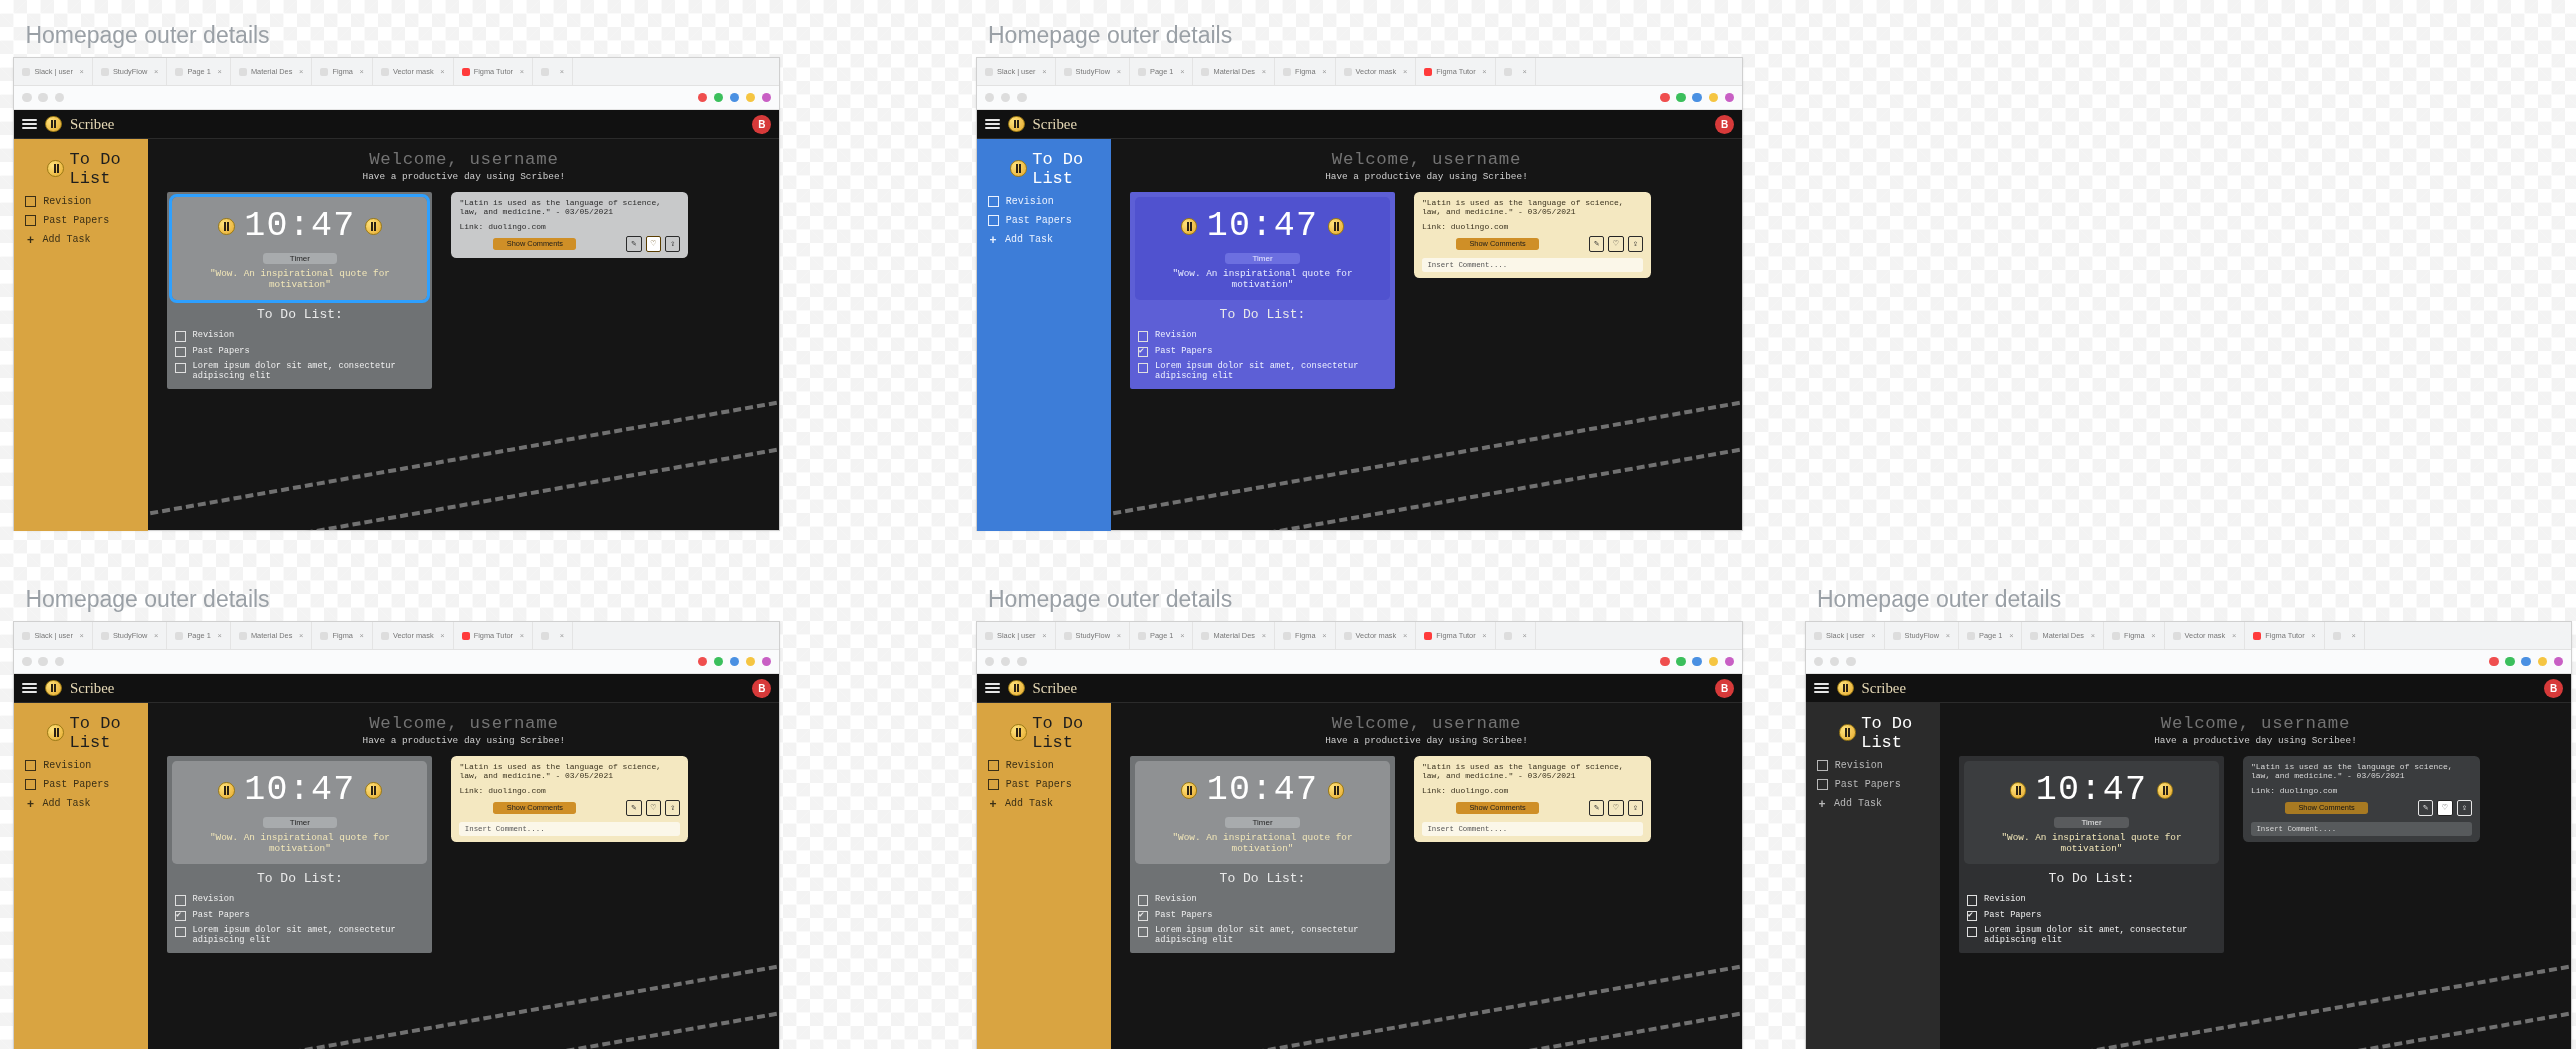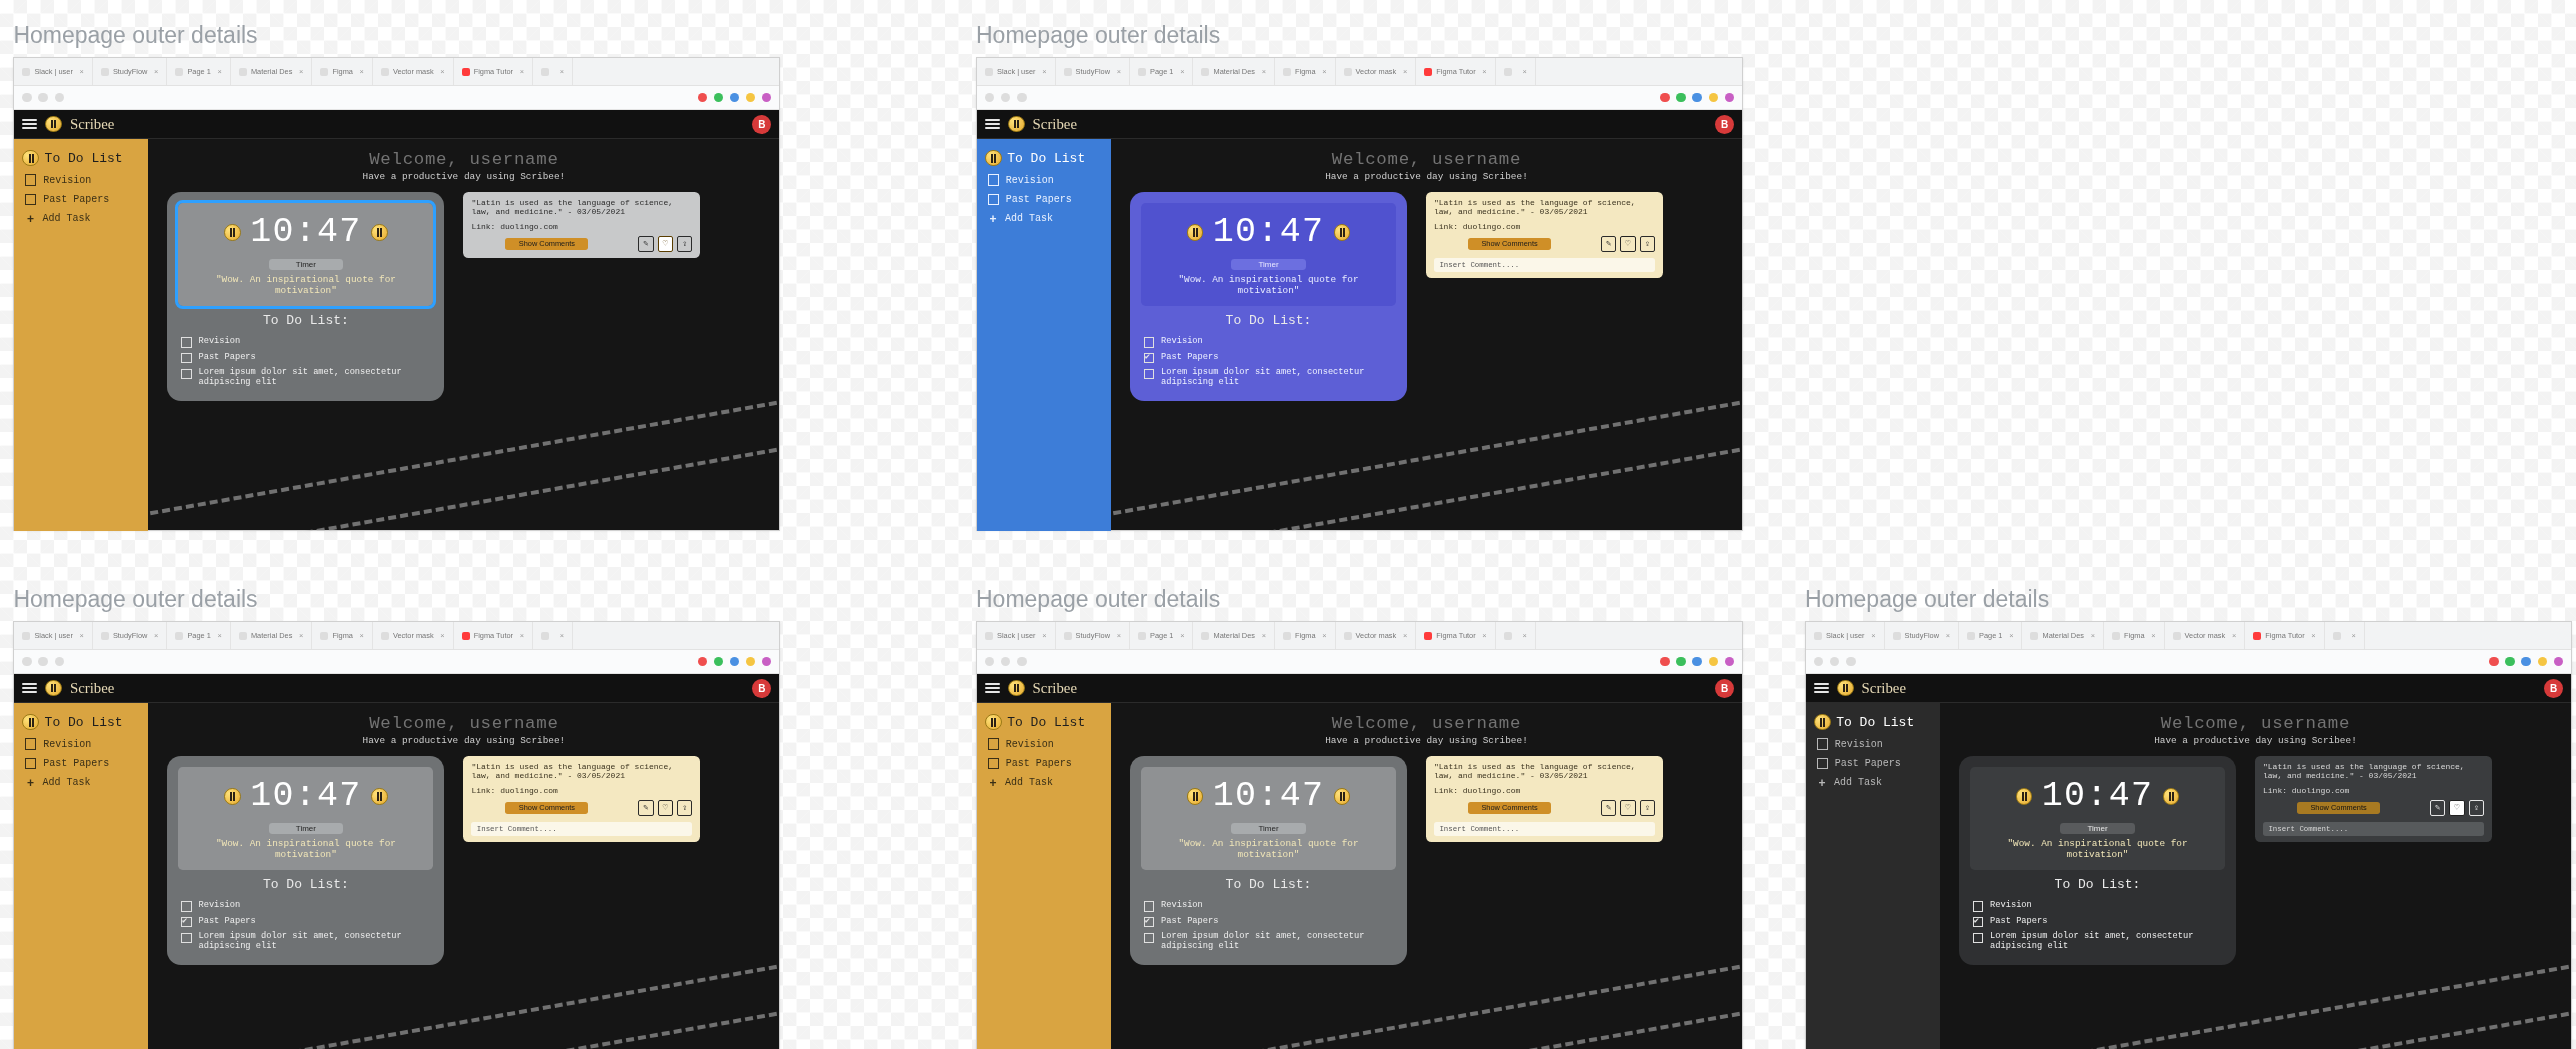--- a/index.html
+++ b/index.html
@@ -8,21 +8,21 @@
     background-image:
       linear-gradient(45deg,#eaeaea 25%,transparent 25%),
       linear-gradient(-45deg,#eaeaea 25%,transparent 25%),
       linear-gradient(45deg,transparent 75%,#eaeaea 75%),
       linear-gradient(-45deg,transparent 75%,#eaeaea 75%);
     background-size:27px 27px;
     background-position:0 0,0 13.4px,13.4px -13.4px,-13.4px 0;
     opacity:.55;
   }
   .frame{position:absolute;}
-  .frame-label{position:absolute;top:-35px;left:0;font-family:Arial,Helvetica,sans-serif;font-size:23px;color:#9aa0a6;white-space:nowrap;}
+  .frame-label{position:absolute;top:-35px;left:12px;font-family:Arial,Helvetica,sans-serif;font-size:23px;color:#9aa0a6;white-space:nowrap;}
   .browser{position:relative;background:#fff;border:0.7px solid #d0d0d0;box-shadow:0 0.7px 2.7px rgba(0,0,0,.08);}
   .browser-top{height:27px;background:#f2f3f4;border-bottom:0.7px solid #e2e2e2;display:flex;align-items:center;font-family:Arial,sans-serif;font-size:7.4px;color:#888;overflow:hidden;}
   .tab{display:flex;align-items:center;gap:4px;padding:0 8px;height:100%;border-right:0.7px solid #e4e4e4;max-width:101px;white-space:nowrap;color:#777;}
   .tab .dot{width:8px;height:8px;border-radius:2px;background:#ddd;flex:0 0 auto;}
   .tab .x{color:#9a9a9a;margin-left:2.7px;}
   .tab.yt  .dot{background:#ff3b3b;}
   .browser-url{height:23px;background:#fafbfc;border-bottom:0.7px solid #e4e4e4;display:flex;align-items:center;font-family:Arial,sans-serif;font-size:8px;color:#555;padding:0 8px;gap:6.7px;}
   .url-circle{width:9.4px;height:9.4px;border-radius:50%;background:#ddd;}
   .url-circle.r{background:#ef4e4e;} .url-circle.g{background:#3bbf5c;} .url-circle.b{background:#4a90e2;} .url-circle.y{background:#f5c542;} .url-circle.p{background:#c85fc4;}
   .url-spacer{flex:1;}
@@ -34,35 +34,35 @@
   .bee{width:14.8px;height:14.8px;background:radial-gradient(circle at 30% 30%, #ffe27a, #e6a92e);border-radius:50%;border:0.7px solid #9b7a16;position:relative;flex:0 0 auto;}
   .bee::before,.bee::after{content:"";position:absolute;height:60%;width:2px;background:#2b2114;top:20%;}
   .bee::before{left:35%;} .bee::after{left:55%;}
   .brand{font-family:Georgia,serif;font-size:14.8px;color:#e6d9b6;}
   .avatar{margin-left:auto;width:19px;height:19px;border-radius:50%;background:#d73a3a;display:flex;align-items:center;justify-content:center;font-family:Arial,sans-serif;font-weight:700;color:#fff;font-size:10px;}
   .app-body{display:flex;align-items:stretch;}
   .sidebar{width:134px;padding:6.7px 0;}
   .theme-gold  .sidebar{background:#d9a441;}
   .theme-blue  .sidebar{background:#3d7dd8;}
   .theme-dark  .sidebar{background:#2b2b2b;}
-  .side-title{display:flex;align-items:center;gap:5.4px;padding:4px 8px;font-size:13px;color:#fff;}
+  .side-title{display:flex;align-items:center;gap:5.4px;padding:4px 8px;font-size:17px;color:#fff;margin-left:25px;}
   .theme-gold .side-title{color:#1e1e1e;}
   .side-item{display:flex;align-items:center;gap:6.7px;padding:4px 10.7px;font-size:10px;cursor:pointer;}
   .theme-gold .side-item{color:#3a2f16;}
   .theme-blue .side-item{color:#e9f1ff;}
   .theme-dark .side-item{color:#b8b8b8;}
   .chk{width:9.4px;height:9.4px;border:1.3px solid currentColor;display:inline-block;}
   .plus{width:10.7px;height:10.7px;display:flex;align-items:center;justify-content:center;font-family:Arial,sans-serif;font-size:12px;font-weight:700;}
   .content{position:relative;flex:1;min-height:376px;overflow:hidden;}
   .stripe{position:absolute;left:-10%;right:-10%;bottom:18%;height:0;border-top:4px dashed #bdbdbd;transform:rotate(-10deg);opacity:.55;}
   .stripe2{bottom:6%;}
   .welcome{text-align:center;padding:10.7px 0 2.7px;font-size:17.4px;color:#737373;letter-spacing:0.7px;}
   .welcome-sub{text-align:center;font-size:9.4px;color:#cfcfcf;padding-bottom:9.4px;}
   .panels{display:flex;gap:19px;padding:0 19px;align-items:flex-start;}
-  .card{border-radius:14px;padding:11px;}
+  .card{border-radius:2px;padding:5px;}
   .card-main{width:255px;}
   .theme-gold .card-main{background:#6f7274;}
   .theme-blue .card-main{background:#5d5fd6;}
   .theme-dark .card-main{background:#2f3032;}
   .clock-box{border-radius:4.7px;padding:9.4px 6.7px;display:flex;flex-direction:column;align-items:center;gap:4px;}
   .theme-gold .clock-box{background:#8f9193;}
   .theme-blue .clock-box{background:#5052cf;}
   .theme-dark .clock-box{background:#3b3d3f;}
   .clock-box.selected{outline:3.4px solid #2ea0ff;}
   .clock-row{display:flex;align-items:center;gap:9.4px;}

